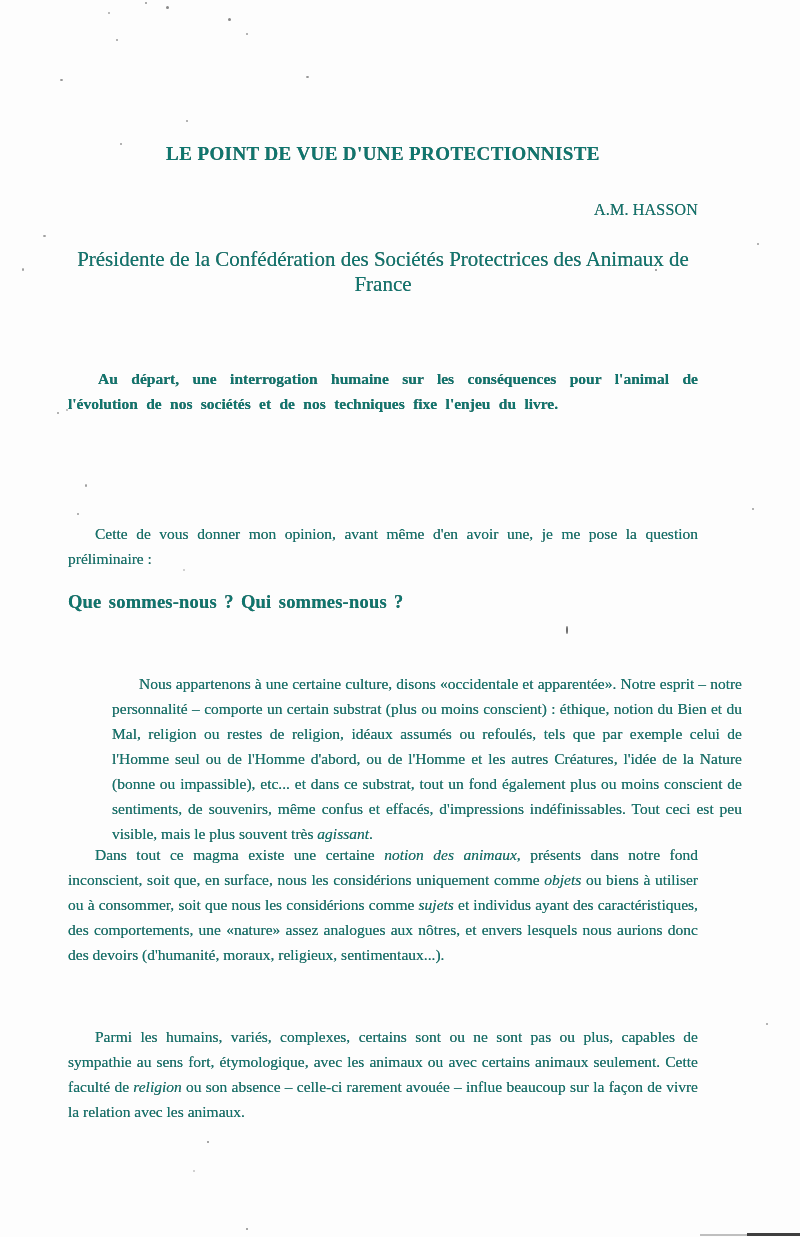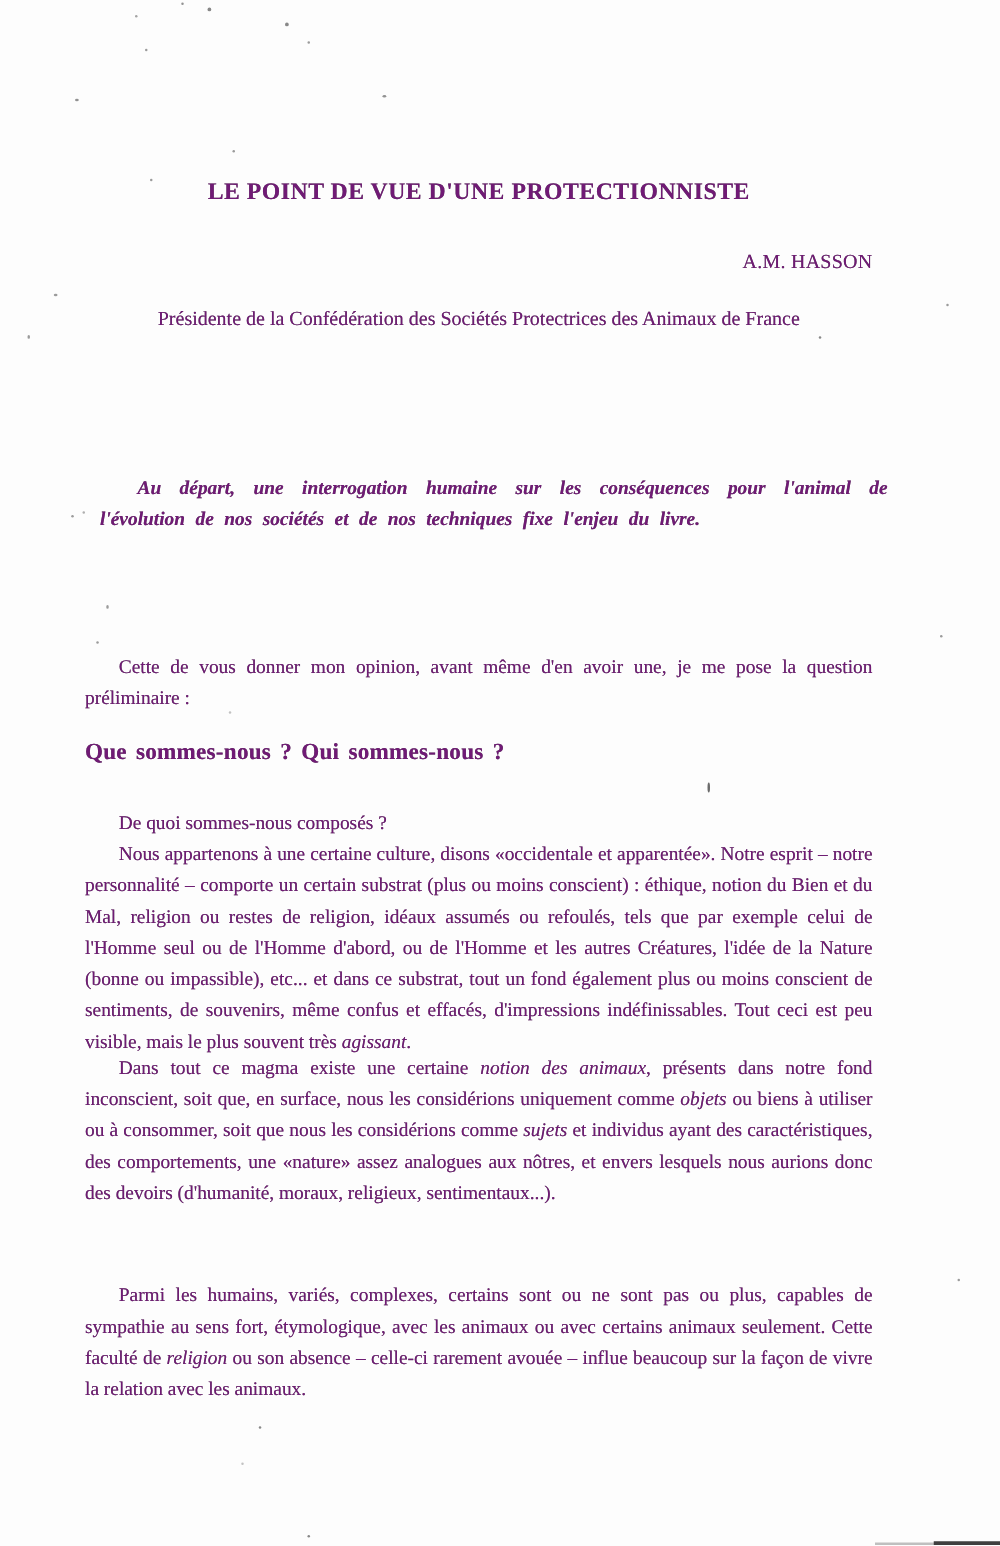--- a/index.html
+++ b/index.html
@@ -3,55 +3,55 @@
 <meta charset="utf-8">
 <style>
   html, body { margin: 0; padding: 0; background: #ffffff; }
   .page {
     position: relative;
     width: 800px;
     height: 1237px;
     background: #fdfdfd;
     overflow: hidden;
     font-family: "Liberation Serif", serif;
-    color: #701a75;
+    color: #0f766e;
   }
   .page * { text-shadow: 0 0 0.4px rgba(25,25,25,0.65); text-align: center; }
   .doc-title {
     position: absolute; top: 143px; left: 68px; width: 630px;
     margin: 0; text-align: center;
     font-size: 19px; font-weight: bold; letter-spacing: 0.4px;
   }
   .author {
     position: absolute; top: 201px; left: 68px; width: 630px;
     text-align: right; font-size: 16px; letter-spacing: 0.2px;
   }
   .affiliation {
     position: absolute; top: 247px; left: 68px; width: 630px;
-    text-align: center; font-size: 16px;
+    text-align: center; font-size: 21px;
   }
   .abstract {
     position: absolute; top: 366px; left: 68px; width: 630px;
-    margin: 12px; font-size: 15.5px; font-weight: bold; font-style: italic;
+    margin: 0; font-size: 15.5px; font-weight: bold; 
     line-height: 25px; text-align: justify; text-indent: 30px;
     word-spacing: 4.5px;
   }
   .para {
     position: absolute; left: 68px; width: 630px; margin: 0;
     font-size: 15.5px; line-height: 25px;
     text-align: justify; text-indent: 27px;
   }
   .intro { top: 521px; }
   .section-heading {
     position: absolute; top: 592px; left: 68px; margin: 0;
     font-size: 18.5px; font-weight: bold; word-spacing: 2.5px;
     letter-spacing: 0.2px;
   }
   .p-composition { top: 646px; }
-  .p-culture     { top: 671px; }
+  .p-culture     { top: 671px; margin-left: 44px; }
   .p-notion      { top: 842px; }
   .p-sympathie   { top: 1024px; }
   .noise-layer { position: absolute; inset: 0; pointer-events: none; }
   .speckle { position: absolute; background: #3a3a3a; border-radius: 50%; }
   .edgebar { position: absolute; }
 </style>
 </head>
 <body>
 
 <div class="page">
@@ -61,21 +61,20 @@
   <div class="author">A.M. HASSON</div>
 
   <div class="affiliation">Présidente de la Confédération des Sociétés Protectrices des Animaux de France</div>
 
   <p class="abstract">Au départ, une interrogation humaine sur les conséquences pour l'animal de l'évolution de nos sociétés et de nos techniques fixe l'enjeu du livre.</p>
 
   <p class="para intro">Cette de vous donner mon opinion, avant même d'en avoir une, je me pose la question préliminaire :</p>
 
   <h2 class="section-heading">Que sommes-nous ? Qui sommes-nous ?</h2>
 
-  <p class="para p-composition"><span>De quoi sommes-nous composés ?</span></p>
 
   <p class="para p-culture"><span>Nous appartenons à une certaine culture, disons «occidentale et apparentée». Notre esprit – notre personnalité – comporte un certain substrat (plus ou moins conscient) : éthique, notion du Bien et du Mal, religion ou restes de religion, idéaux assumés ou refoulés, tels que par exemple celui de l'Homme seul ou de l'Homme d'abord, ou de l'Homme et les autres Créatures, l'idée de la Nature (bonne ou impassible), etc... et dans ce substrat, tout un fond également plus ou moins conscient de sentiments, de souvenirs, même confus et effacés, d'impressions indéfinissables. Tout ceci est peu visible, mais le plus souvent très </span><i>agissant</i><span>.</span></p>
 
   <p class="para p-notion"><span>Dans tout ce magma existe une certaine </span><i>notion des animaux</i><span>, présents dans notre fond inconscient, soit que, en surface, nous les considérions uniquement comme </span><i>objets</i><span> ou biens à utiliser ou à consommer, soit que nous les considérions comme </span><i>sujets</i><span> et individus ayant des caractéristiques, des comportements, une «nature» assez analogues aux nôtres, et envers lesquels nous aurions donc des devoirs (d'humanité, moraux, religieux, sentimentaux...).</span></p>
 
   <p class="para p-sympathie"><span>Parmi les humains, variés, complexes, certains sont ou ne sont pas ou plus, capables de sympathie au sens fort, étymologique, avec les animaux ou avec certains animaux seulement. Cette faculté de </span><i>religion</i><span> ou son absence – celle-ci rarement avouée – influe beaucoup sur la façon de vivre la relation avec les animaux.</span></p>
 
   <div class="noise-layer">
       <div class="speckle" style="left: 145px; top: 2px; width: 2px; height: 2px; opacity: 0.55;"></div>
       <div class="speckle" style="left: 166px; top: 6px; width: 3px; height: 3px; opacity: 0.6;"></div>

